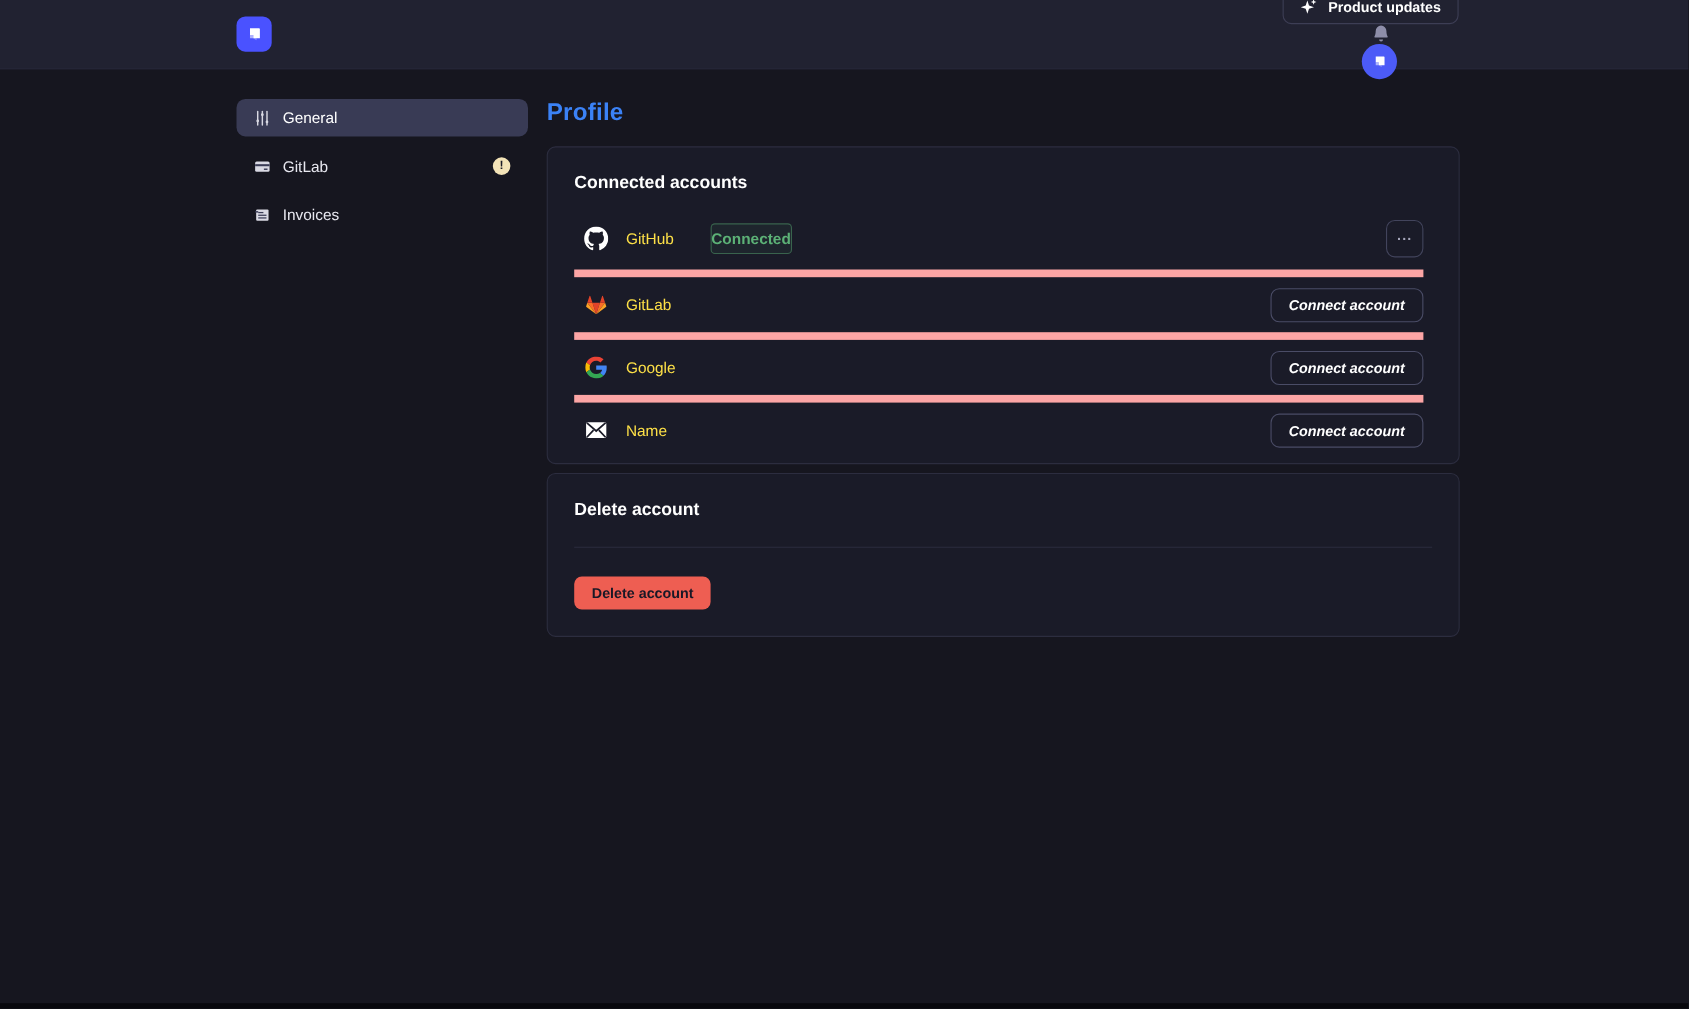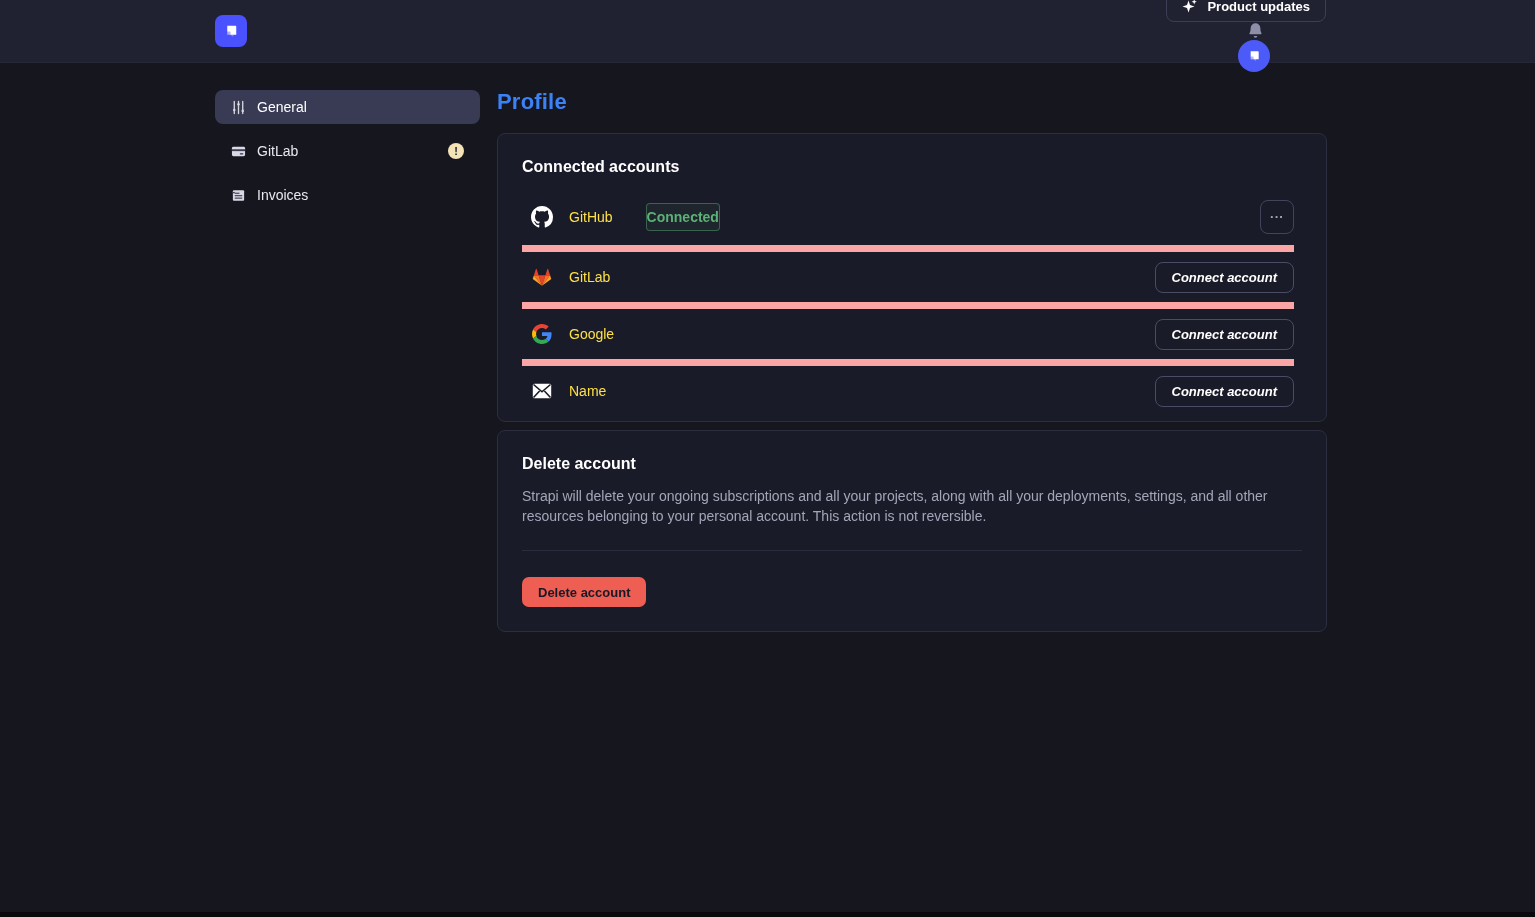--- a/index.html
+++ b/index.html
@@ -341,20 +341,19 @@
             <path d="M1.5 14.5 7.6 8M18.5 14.5 12.4 8" fill="none" stroke="#1a1b28" stroke-width="1.6"></path>
           </svg>
         </span>
         <span class="acct-name">Name</span>
         <button class="connect-btn">Connect account</button>
       </div>
     </section>
 
     <section class="card card-pad">
       <h2 class="card-title">Delete account</h2>
-      <p class="delete-desc">Strapi will delete your ongoing subscriptions and all your projects, along with all your deployments, settings, and all other resources belonging to your personal account. This action is not reversible.</p>
       <hr class="delete-divider">
       <button class="delete-btn">Delete account</button>
     </section>
   </main>
 </div>
 
 <div class="bottom-strip"></div>
 
 </body></html>

